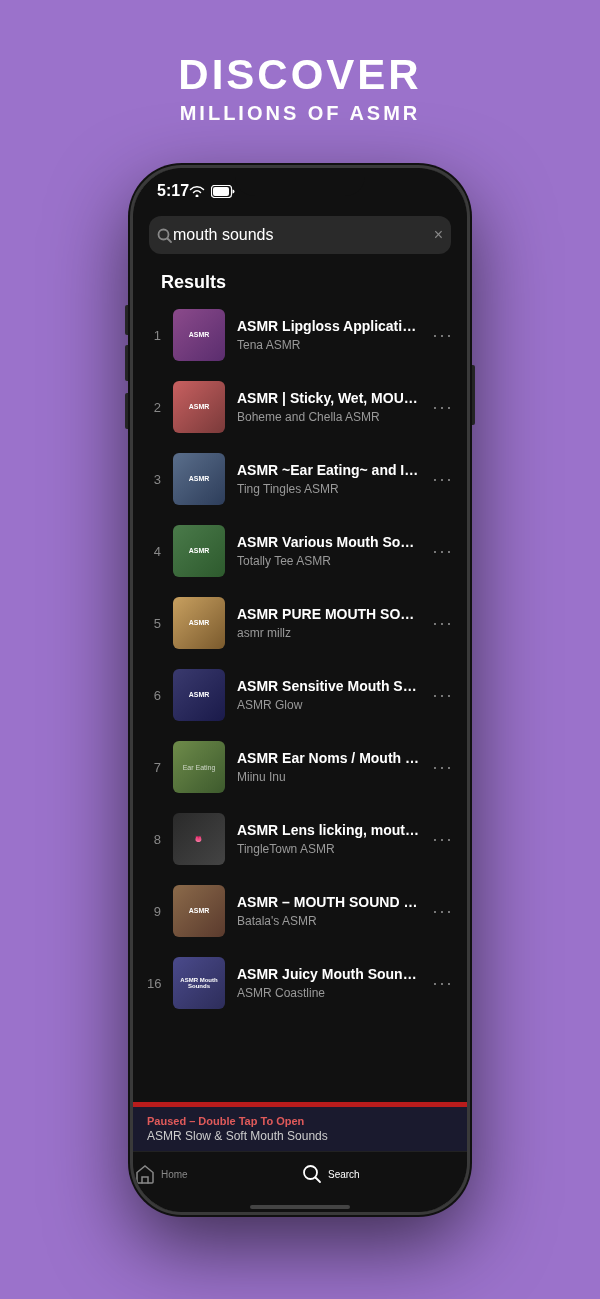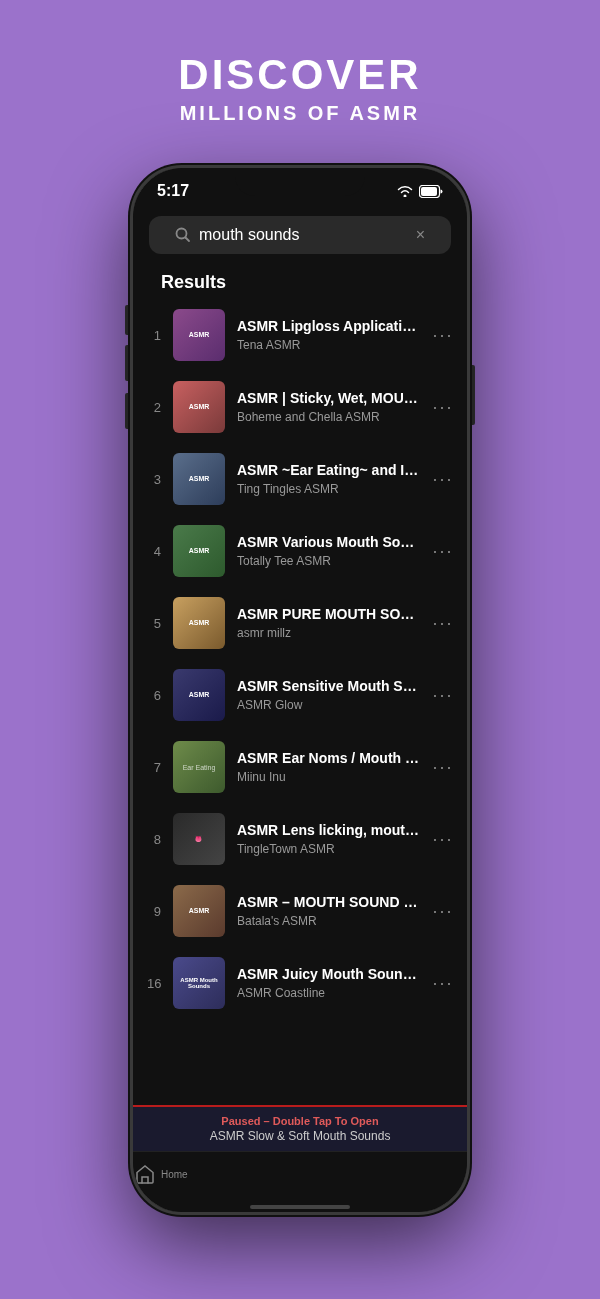--- a/index.html
+++ b/index.html
@@ -100,21 +100,20 @@
       background: #111;
       border-radius: 50px;
       overflow: hidden;
       display: flex;
       flex-direction: column;
     }
 
     
     .status-bar {
       display: flex;
-      justify-content: space-between;
       align-items: center;
       padding: 14px 24px 6px;
       background: #111;
       flex-shrink: 0;
     }
     .status-time {
       font-size: 16px;
       font-weight: 600;
       color: white;
     }
@@ -136,25 +135,24 @@
     }
 
     
     .search-bar-container {
       padding: 10px 16px;
       background: #111;
       flex-shrink: 0;
     }
     .search-bar {
       display: flex;
-      align-items: center;
+      align-items: flex-end;
       background: #2a2a2a;
       border-radius: 12px;
-      padding: 10px 26px;
-      gap: 8px;
+      padding: 10px 8px;
     }
     .search-icon-svg {
       color: #888;
       flex-shrink: 0;
     }
     .search-input-text {
       flex: 1;
       font-size: 16px;
       color: white;
     }
@@ -245,24 +243,23 @@
       color: #888;
       font-size: 18px;
       flex-shrink: 0;
       letter-spacing: 1px;
       cursor: pointer;
     }
 
     
     .now-playing-bar {
       background: #1a1a2e;
-      padding: 8px 6px;
-      flex-shrink: 0;
-      border-top: 2px solid #b91c1c;
-      text-align: center;
+      padding: 8px 14px;
+      flex-shrink: 0;
+      border-top: 5px solid #b91c1c;
     }
     .now-playing-paused {
       font-size: 11px;
       color: #e05a5a;
       font-weight: 600;
       margin-bottom: 2px;
     }
     .now-playing-title {
       font-size: 12px;
       color: #ccc;
@@ -502,20 +499,29 @@
         <div class="tab-item" id="tab-home">
           <div class="tab-icon">
             <svg width="22" height="22" viewBox="0 0 22 22" fill="none">
               <path d="M3 9.5L11 3l8 6.5V19a1 1 0 0 1-1 1H4a1 1 0 0 1-1-1V9.5z" stroke="#888" stroke-width="1.5" fill="none"></path>
               <path d="M8 20v-6h6v6" stroke="#888" stroke-width="1.5" stroke-linecap="round"></path>
             </svg>
           </div>
           <span class="tab-label">Home</span>
         </div>
 
+        <div class="tab-item active" id="tab-search">
+          <div class="tab-icon">
+            <svg width="22" height="22" viewBox="0 0 22 22" fill="none">
+              <circle cx="9.5" cy="9.5" r="6.5" stroke="white" stroke-width="1.8"></circle>
+              <path d="M14.5 14.5L19 19" stroke="white" stroke-width="1.8" stroke-linecap="round"></path>
+            </svg>
+          </div>
+          <span class="tab-label" style="color:white;">Search</span>
+        </div>
 
       </div>
 
       <div class="home-indicator">
         <div class="home-indicator-bar"></div>
       </div>
 
     </div>
   </div>
 </div>

